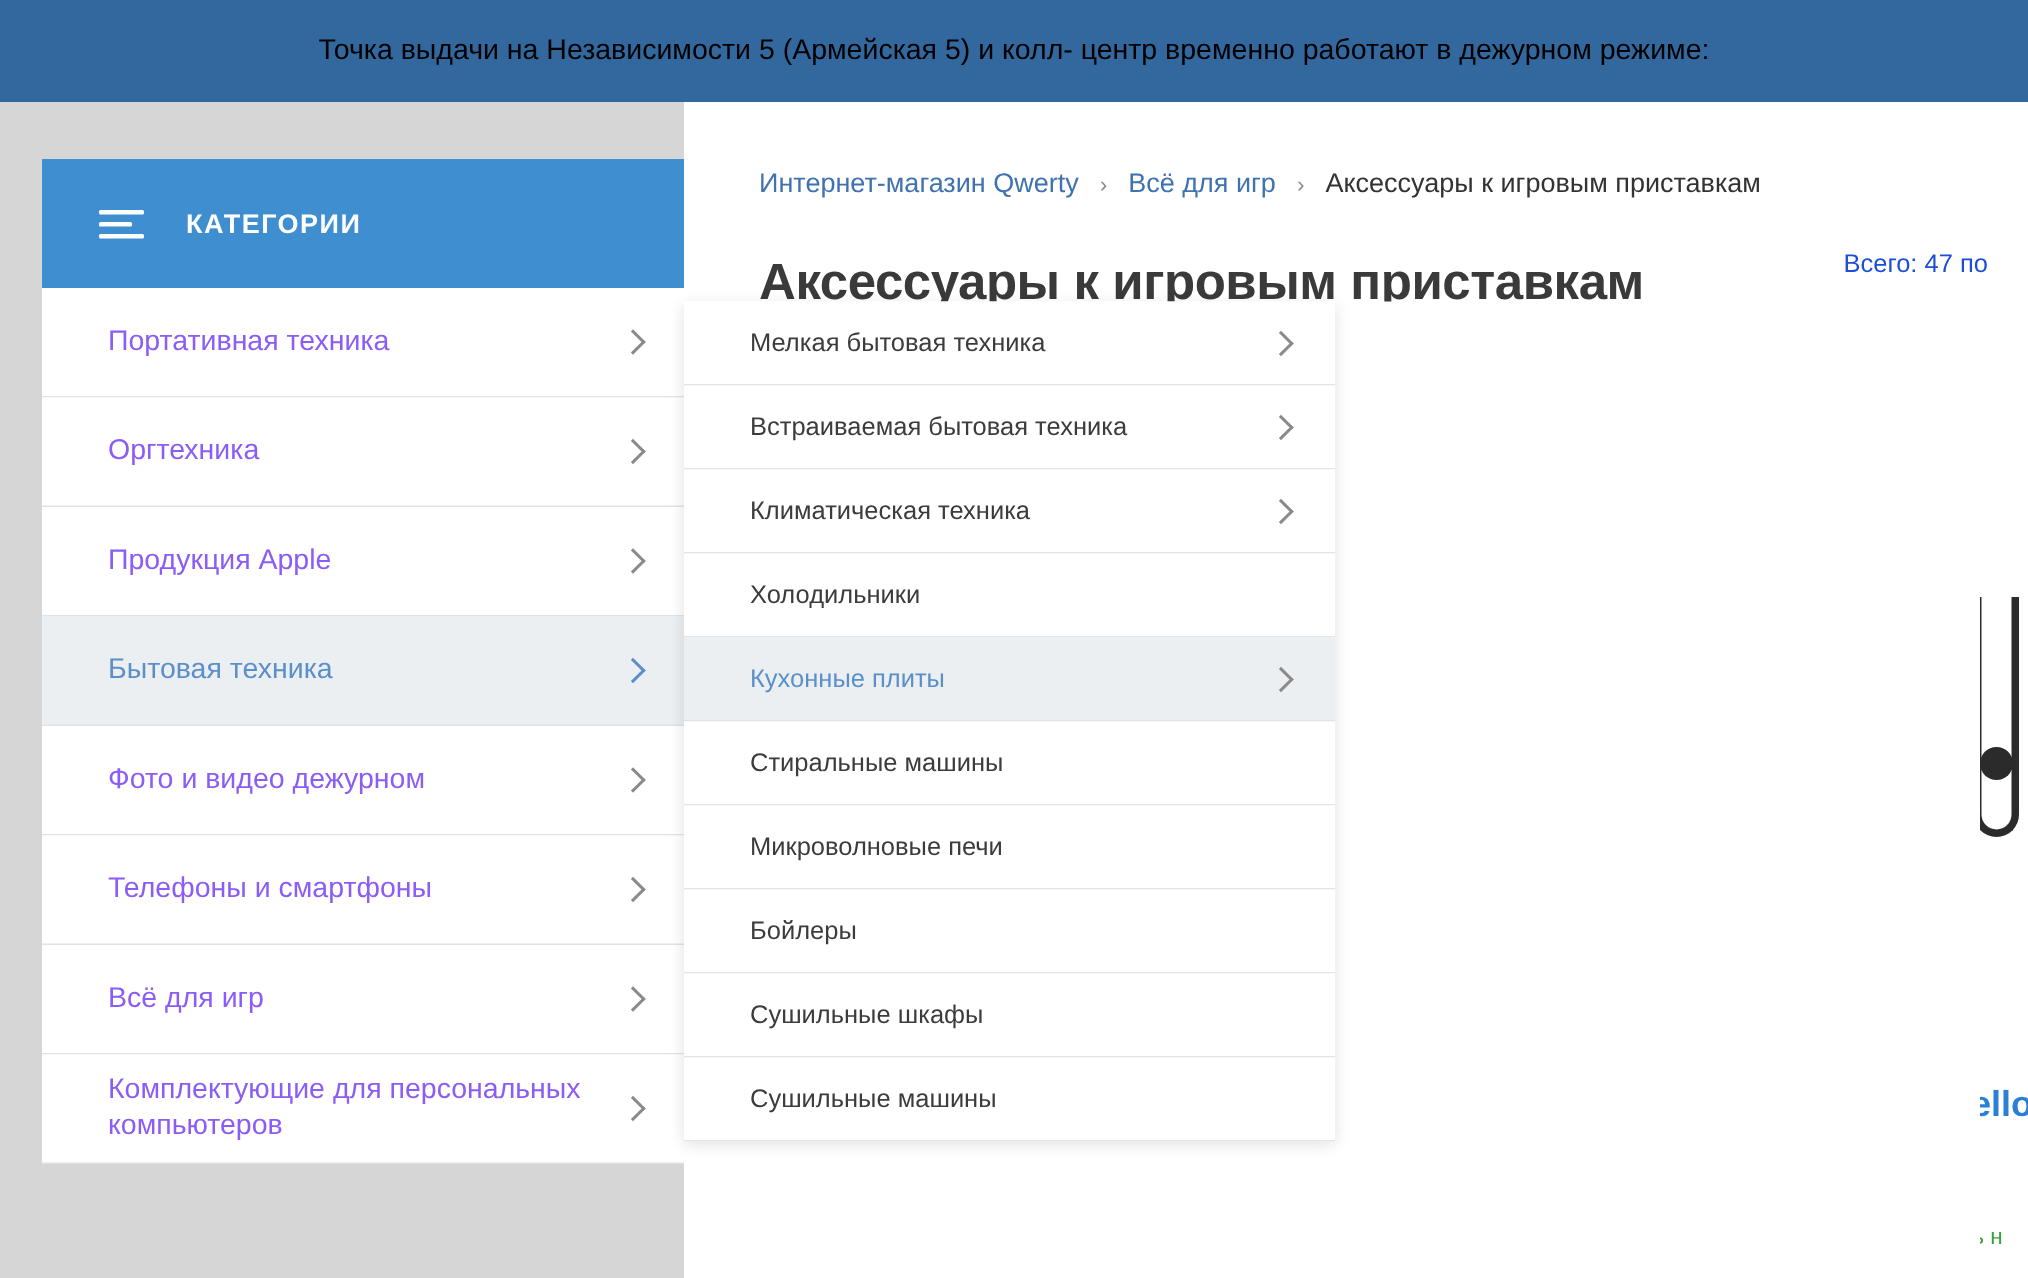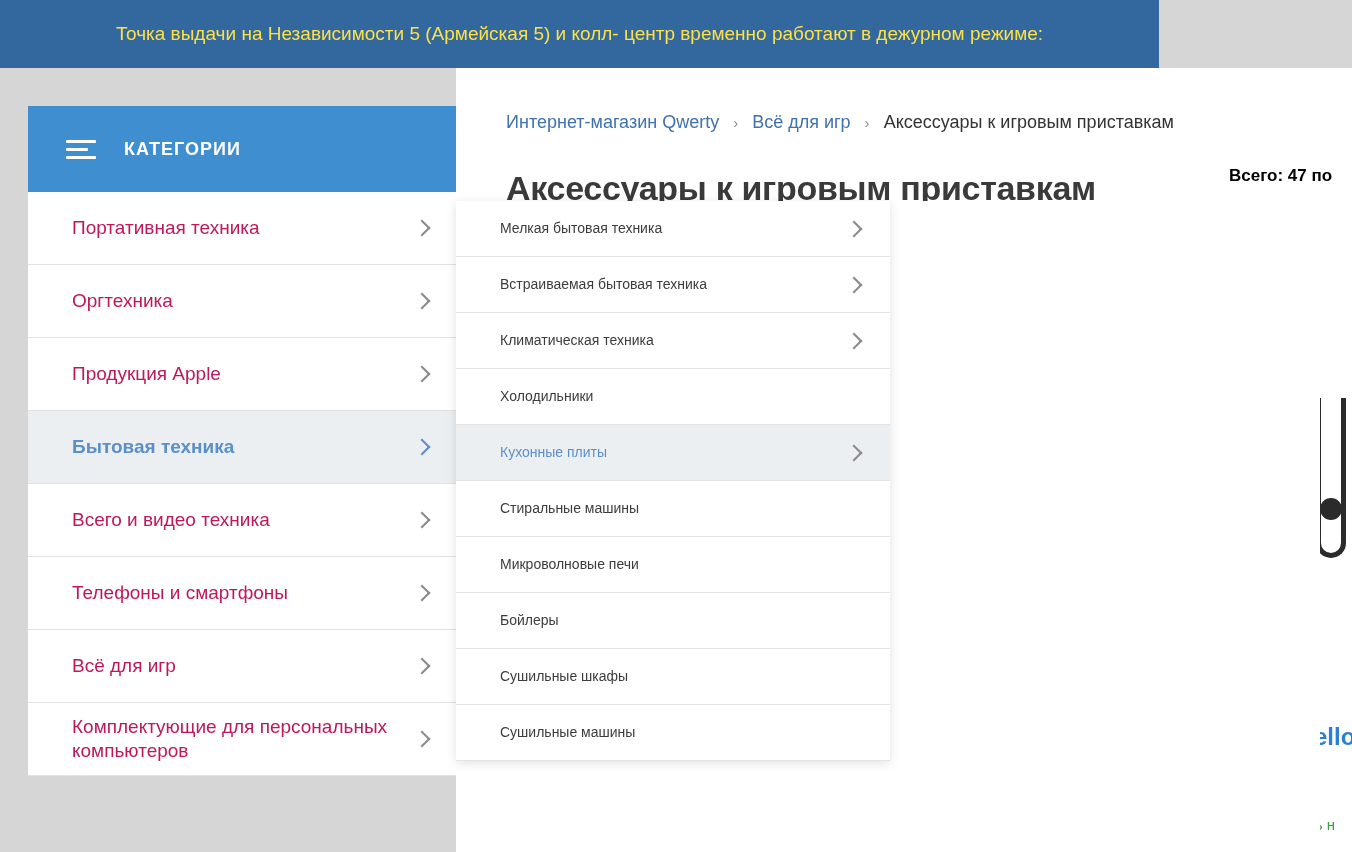--- a/index.html
+++ b/index.html
@@ -8,23 +8,23 @@
     width: 1352px; height: 852px;
     overflow: hidden;
     background: #d6d6d6;
     font-family: "Liberation Sans", sans-serif;
   }
 
   
   .notice-bar {
     position: absolute;
     top: 0; left: 0;
-    width: 1159px; height: 68px;
+    width: 1352px; height: 68px;
     background: #33689e;
-    color: #fde047;
+    color: #000000;
     display: flex;
     align-items: center;
     justify-content: center;
     font-size: 19px;
     white-space: nowrap;
     overflow: hidden;
   }
 
   
   .page {
@@ -67,22 +67,22 @@
     font-size: 34px;
     font-weight: bold;
     color: #3a3a3a;
     white-space: nowrap;
     letter-spacing: -0.3px;
   }
   .total-count {
     position: absolute;
     left: 1229px; top: 98px;
     font-size: 17px;
-    font-weight: bold;
-    color: #000000;
+    font-weight: normal;
+    color: #1d4ed8;
     white-space: nowrap;
   }
 
   
   .product-peek {
     position: absolute;
     left: 1300px; top: 250px;
     width: 52px; height: 420px;
   }
   .strap {
@@ -148,28 +148,28 @@
   .burger i:nth-child(3) { width: 30px; }
 
   .cat-item {
     position: relative;
     min-height: 73px;
     border-bottom: 1px solid #e2e2e2;
     display: flex;
     align-items: center;
     padding: 8px 48px 8px 44px;
     font-size: 19px;
-    color: #be185d;
+    color: #8b5cf6;
     line-height: 1.25;
     background: #ffffff;
   }
   .cat-item.active {
     background: #eceff2;
     color: #5b8fc9;
-    font-weight: bold;
+    font-weight: normal;
   }
   .chev {
     position: absolute;
     right: 28px;
     top: 50%;
     width: 12px; height: 12px;
     margin-top: -6px;
     border-right: 2.5px solid #8a8a8a;
     border-bottom: 2.5px solid #8a8a8a;
     transform: rotate(-45deg);
@@ -186,21 +186,21 @@
     background: #ffffff;
     box-shadow: 0 2px 10px rgba(0,0,0,0.12);
   }
   .sub-item {
     position: relative;
     min-height: 56px;
     border-bottom: 1px solid #e4e4e4;
     display: flex;
     align-items: center;
     padding: 7px 52px 7px 44px;
-    font-size: 14px;
+    font-size: 17px;
     color: #3c3c3c;
     line-height: 1.25;
     background: #ffffff;
   }
   .sub-item.active {
     background: #eceff2;
     color: #5b8fc9;
     font-weight: normal;
   }
   .sub-item .chev {
@@ -263,21 +263,21 @@
     </div>
     <div class="cat-item">
       <span>Продукция Apple</span>
       <span class="chev"></span>
     </div>
     <div class="cat-item active">
       <span>Бытовая техника</span>
       <span class="chev"></span>
     </div>
     <div class="cat-item">
-      <span>Всего и видео техника</span>
+      <span>Фото и видео дежурном</span>
       <span class="chev"></span>
     </div>
     <div class="cat-item">
       <span>Телефоны и смартфоны</span>
       <span class="chev"></span>
     </div>
     <div class="cat-item">
       <span>Всё для игр</span>
       <span class="chev"></span>
     </div>

